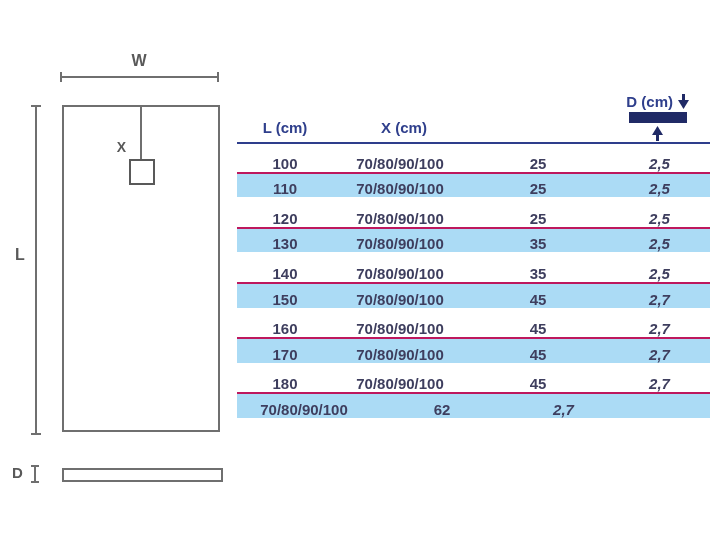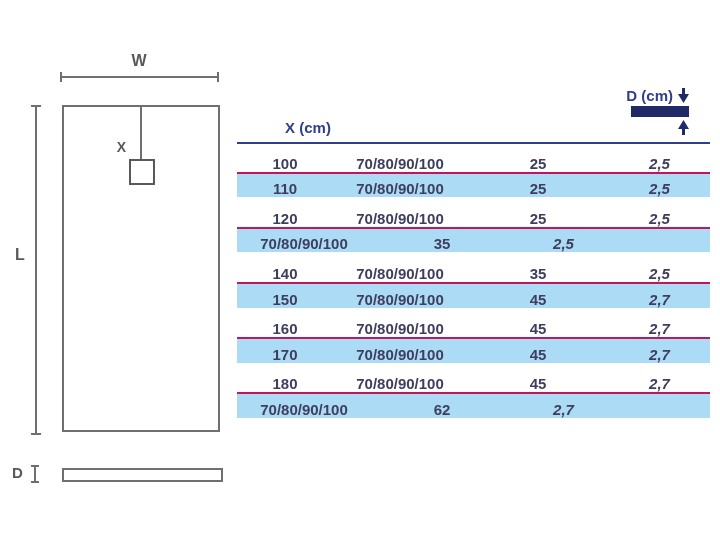--- a/index.html
+++ b/index.html
@@ -93,22 +93,22 @@
   .head { position: relative; height: 57px; }
   .head-labels {
     position: absolute; bottom: 6px; left: 0; width: 473px; display: flex;
   }
   .head-label {
     font-size: 15px; font-weight: 600; color: var(--head-text);
     text-align: center;
   }
 
   .d-block {
-    position: absolute; top: 2px; right: 21px;
-    display: flex; flex-direction: column; align-items: flex-end; margin-left: 42px;
+    position: absolute; top: 8px; right: 21px;
+    display: flex; flex-direction: column; align-items: center; margin-left: 42px;
   }
   .d-top {
     display: flex; align-items: center; gap: 5px;
     font-size: 15px; font-weight: 600; color: var(--head-text);
   }
   .d-bar { width: 58px; height: 11px; background: var(--navy); margin: 2px 0 3px; }
   .arrow { color: var(--navy); display: flex; line-height: 0; }
 
   .rule { height: 2px; background: var(--rule); }
 
@@ -145,20 +145,21 @@
     <div class="label-l">L</div>
 
     <div class="side-view"></div>
     <div class="label-d">D</div>
     <div class="ibeam"></div>
   </div>
 
   <div class="spec">
     <div class="head">
       <div class="head-labels">
+        <div class="head-label c0">L (cm)</div>
         <div class="head-label c2">X (cm)</div>
       </div>
       <div class="d-block">
         <div class="d-top">
           <span>D (cm)</span>
           <span class="arrow">
             <svg width="11" height="15" viewBox="0 0 11 15">
                 <rect x="4" y="0" width="3" height="7" fill="currentColor"></rect>
                 <path d="M0 6 L11 6 L5.5 15 Z" fill="currentColor"></path>
               </svg>
@@ -192,20 +193,21 @@
   </div>
 
   <div class="row">
     <div class="cell c0">120</div>
     <div class="cell c1">70/80/90/100</div>
     <div class="cell c2">25</div>
     <div class="cell c3">2,5</div>
   </div>
 
   <div class="row alt">
+    <div class="cell c0">130</div>
     <div class="cell c1">70/80/90/100</div>
     <div class="cell c2">35</div>
     <div class="cell c3">2,5</div>
   </div>
 
   <div class="row">
     <div class="cell c0">140</div>
     <div class="cell c1">70/80/90/100</div>
     <div class="cell c2">35</div>
     <div class="cell c3">2,5</div>

